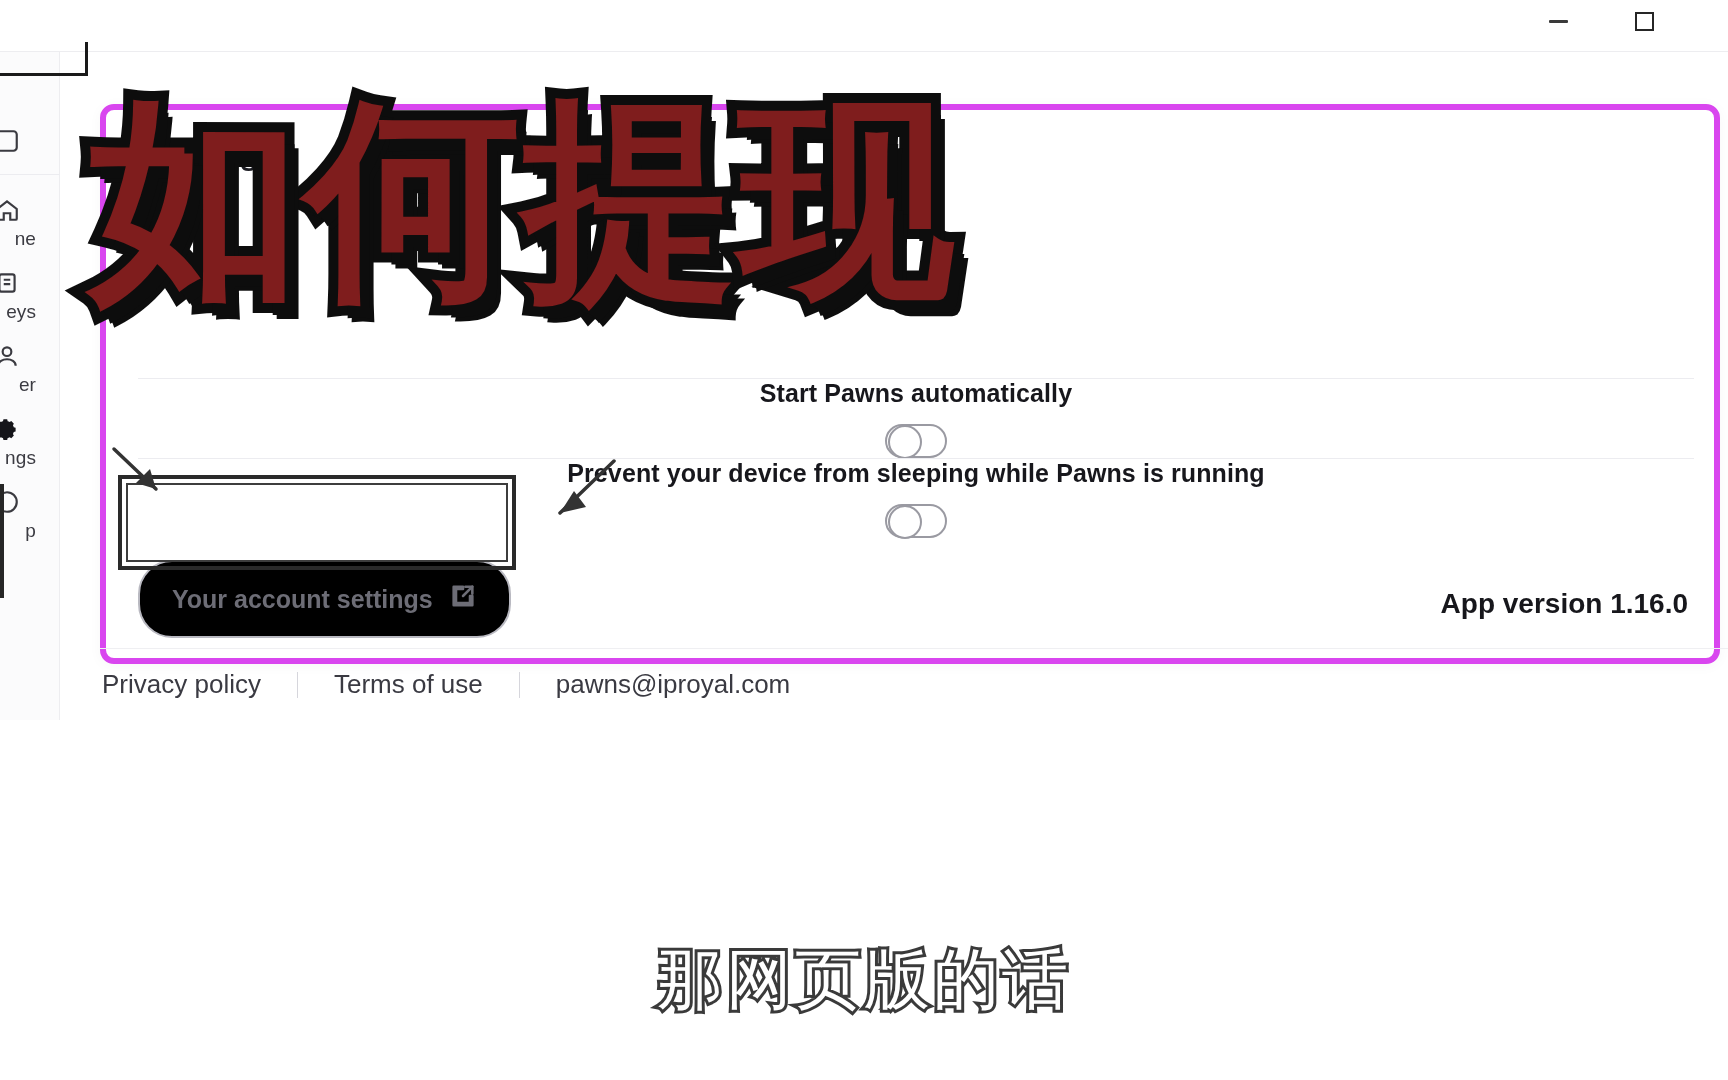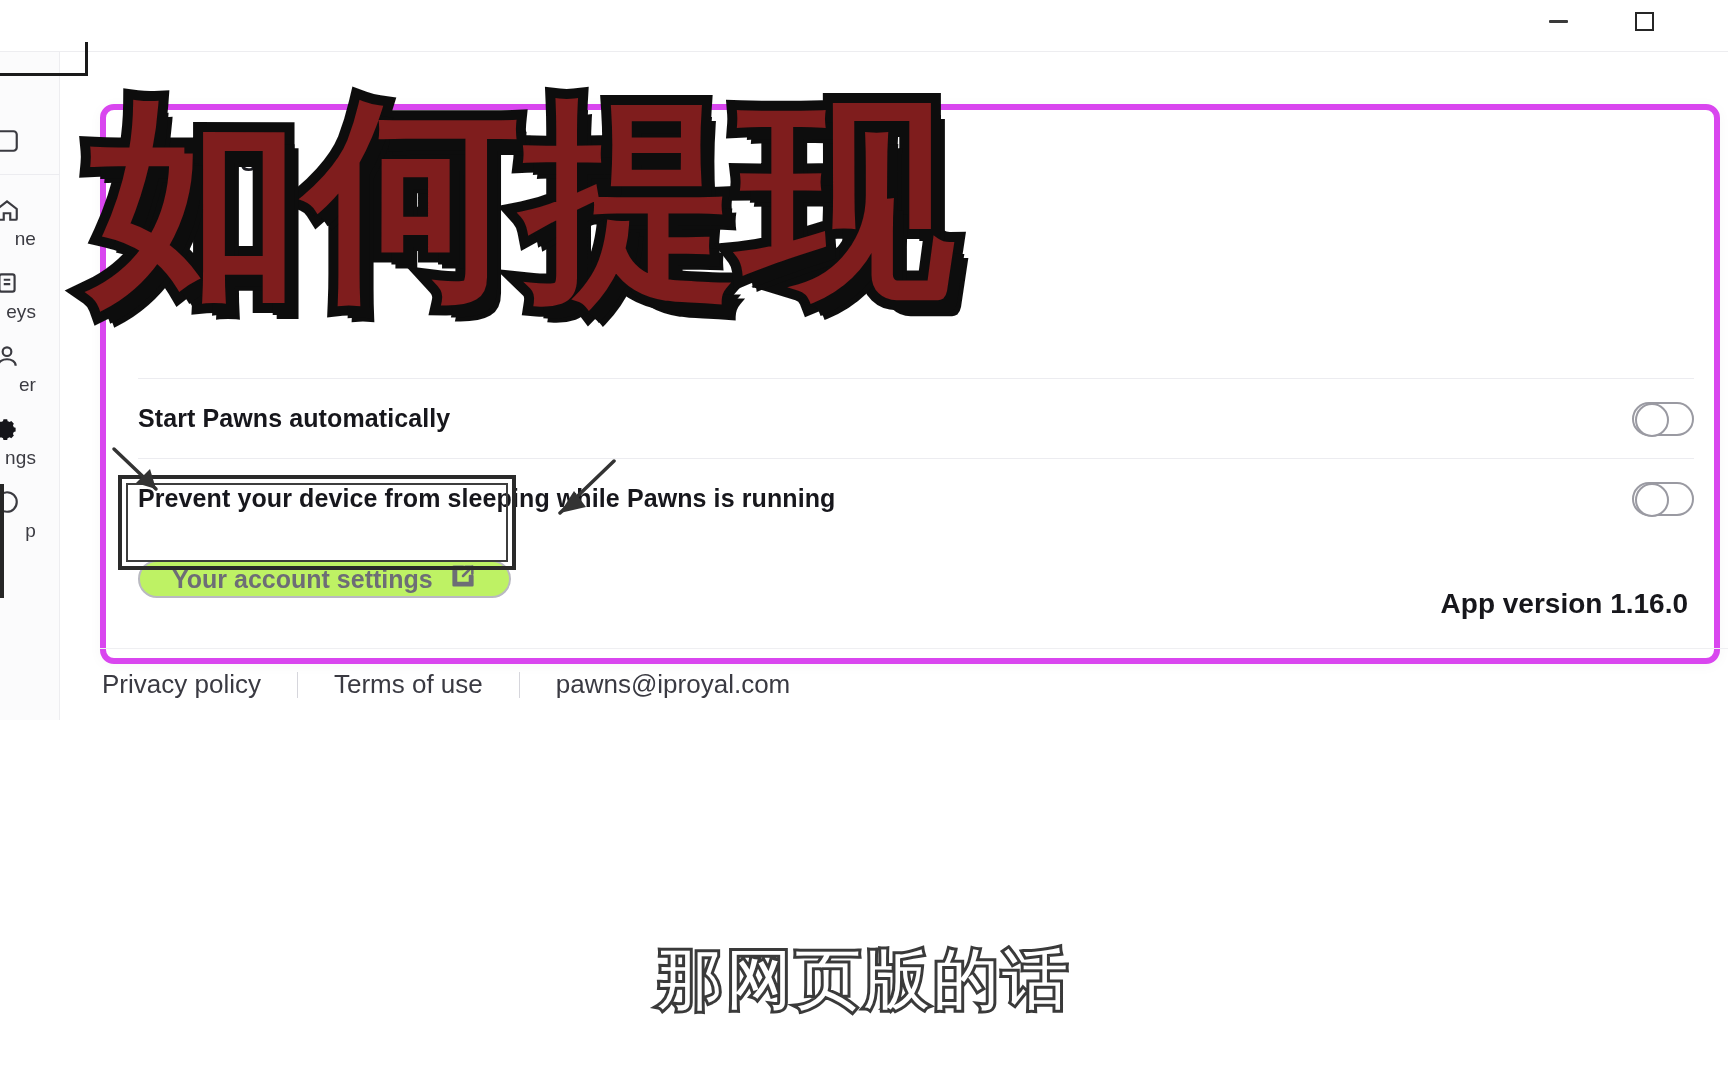--- a/index.html
+++ b/index.html
@@ -110,20 +110,21 @@
     position: absolute; left: 32px; top: 34px;
     font-size: 30px; font-weight: 700; color: #1c1c22;
     letter-spacing: .1px;
   }
   .setting-row {
     position: absolute;
     left: 32px; width: 1556px;
     height: 80px;
     display: flex; align-items: center; justify-content: space-between;
     border-top: 1px solid #ececf0;
+    flex-direction: column;
   }
   .setting-row .row-label {
     font-size: 25px; font-weight: 700; color: #17171c;
     letter-spacing: .1px;
   }
   .row-1 { top: 268px; }
   .row-2 { top: 348px; }
 
   .toggle {
     position: relative;
@@ -140,24 +141,24 @@
     border: 2px solid #9a9aa2;
     border-radius: 50%;
     background: #ffffff;
   }
 
   .account-btn-wrap {
     position: absolute; left: 32px; top: 450px;
   }
   .account-btn {
     display: flex; align-items: center; gap: 16px;
-    padding: 0 32px;
+    padding: 20px 32px;
     border: 2px solid #b9b9c1;
     border-radius: 34px;
-    background: #bef264;
+    background: #000000;
     font-size: 25px; font-weight: 700; color: #6d6d76;
     white-space: nowrap;
   }
   .ext-icon { display: block; }
   
   .btn-box-outer {
     position: absolute; left: 170px; top: 485px;
     width: 398px; height: 95px;
     border: 4px solid #2a2a2a;
   }

